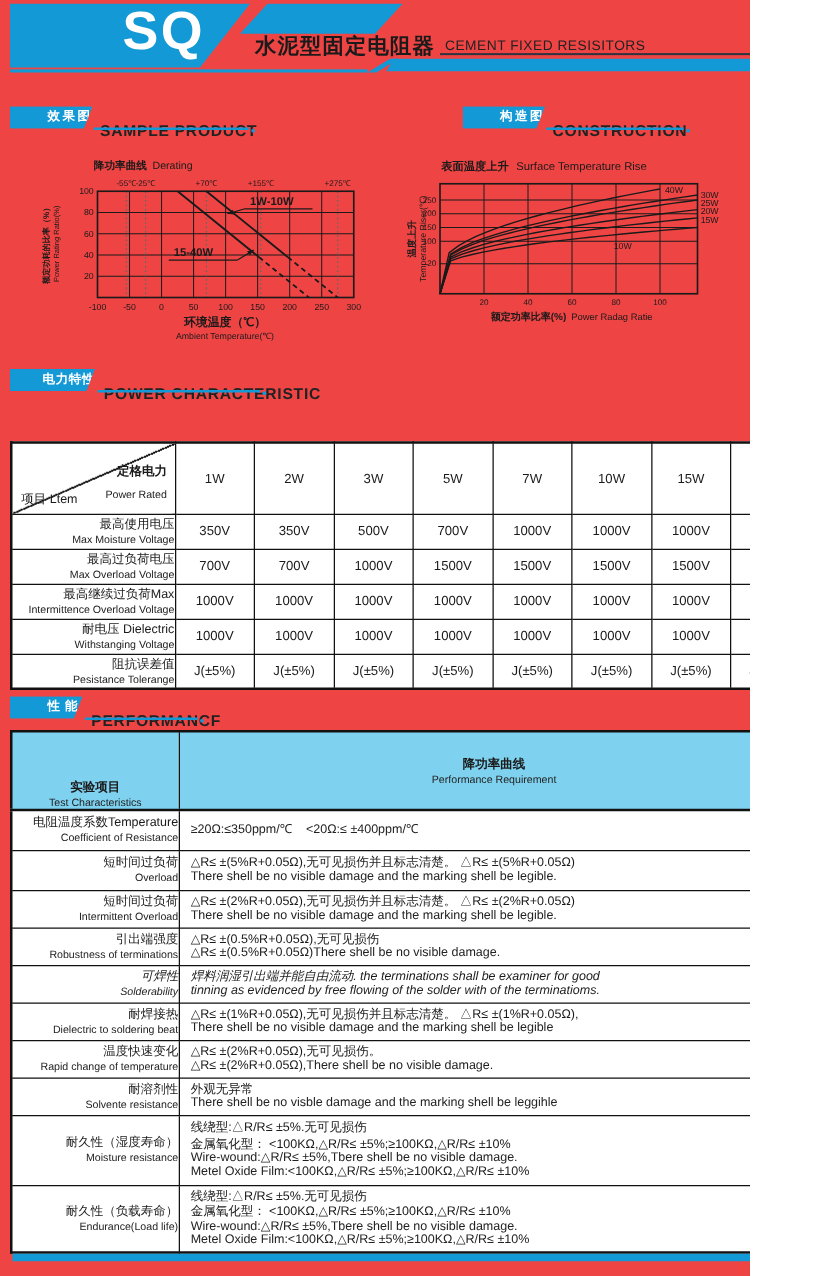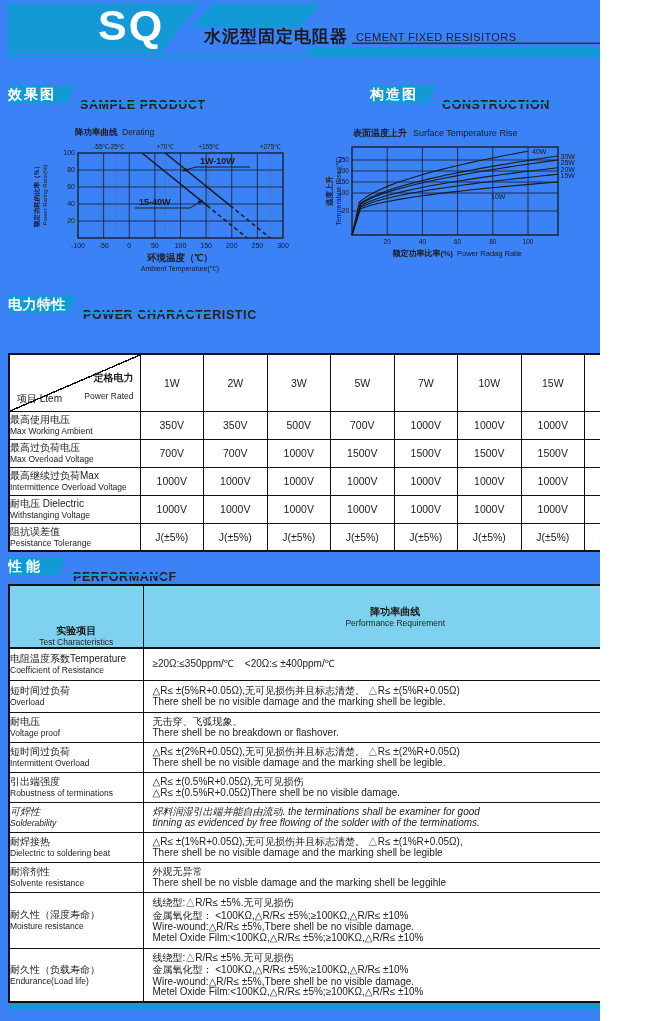--- a/index.html
+++ b/index.html
@@ -1,41 +1,41 @@
 <!DOCTYPE html>
 <html><head>
 <meta charset="utf-8">
 <style>
   html,body{margin:0;padding:0;background:#fff;}
-  .page{position:relative;width:600px;height:1021px;background:#3b82f6;overflow:hidden;
+  .page{position:relative;width:600px;height:1021px;background:#ef4444;overflow:hidden;
         font-family:"Liberation Sans",sans-serif;color:#1a1a1a;}
   .abs{position:absolute;}
   svg text{font-family:"Liberation Sans",sans-serif;}
   
   .sq{position:absolute;left:98px;top:1px;font-size:43px;font-weight:bold;color:#fff;letter-spacing:2px;}
   .tcn{position:absolute;left:204px;top:25px;font-size:17px;font-weight:bold;letter-spacing:1px;white-space:nowrap;}
   .ten{position:absolute;left:356px;top:31px;font-size:11px;letter-spacing:0.4px;color:#222;white-space:nowrap;}
   
   .sec{position:absolute;height:18px;}
   .sec .box{position:absolute;left:0;top:0;height:18px;background:#1399d6;color:#fff;font-weight:bold;
-            font-size:14px;line-height:18px;text-align:left;letter-spacing:2px;
+            font-size:10px;line-height:18px;text-align:right;letter-spacing:2px;
             clip-path:polygon(0 0,100% 0,calc(100% - 7px) 100%,0 100%);}
   .sec .en{position:absolute;top:2px;font-size:12.5px;font-weight:bold;letter-spacing:0.6px;color:#222;white-space:nowrap;margin-top:11px;}
   .sec .ul{position:absolute;height:2px;background:#1399d6;}
   .sec .dot{position:absolute;width:3px;height:3px;border-radius:50%;background:#1399d6;}
   
   table{border-collapse:collapse;position:absolute;table-layout:fixed;background:#fff;}
   #powerTable{left:8px;top:330px;width:641px;border:2px solid #111;margin-top:23px;}
   #perfTable{left:8px;top:584px;width:641px;border:2px solid #111;}
   td,th{border:1px solid #111;padding:0;vertical-align:middle;}
   .cnl{font-size:10px;line-height:12px;}
   .enl{font-size:8.5px;line-height:10px;color:#222;}
   #powerTable td.val{font-size:10.5px;text-align:center;}
   #powerTable th{font-weight:normal;font-size:10.5px;text-align:center;}
-  #powerTable td.lab, #perfTable td.lab{text-align:left;}
+  #powerTable td.lab, #perfTable td.lab{text-align:right;}
   .diag{position:relative;background-image:linear-gradient(to bottom right,
         transparent calc(50% - 0.7px),#111 calc(50% - 0.7px),#111 calc(50% + 0.7px),transparent calc(50% + 0.7px));}
   .diag .ctop{display:block;text-align:right;padding:4px 6px 0 0;}
   .diag .cbot{position:absolute;left:7px;bottom:5px;font-size:10px;}
   #perfTable tr.hd td{background:#7fd2ef;text-align:center;border-bottom:2px solid #111;}
   .req{padding:2px 4px 2px 9px;text-align:left;}
   .req div{white-space:pre-wrap;}
   .rc{font-size:10px;line-height:12.5px;}
   .re{font-size:10px;line-height:10.5px;color:#222;}
   .footerbar{position:absolute;left:10px;top:1003px;width:637px;height:6px;background:#1399d6;}
@@ -213,21 +213,21 @@
           <th>3W</th>
           <th>5W</th>
           <th>7W</th>
           <th>10W</th>
           <th>15W</th>
           <th>20W</th>
         </tr>
         <tr style="height: 28px;">
           <td class="lab">
             <div class="cnl">最高使用电压</div>
-            <div class="enl">Max Working Ambient</div>
+            <div class="enl">Max Moisture Voltage</div>
           </td>
           <td class="val">350V</td>
           <td class="val">350V</td>
           <td class="val">500V</td>
           <td class="val">700V</td>
           <td class="val">1000V</td>
           <td class="val">1000V</td>
           <td class="val">1000V</td>
           <td class="val">1000V</td>
         </tr>
@@ -320,30 +320,20 @@
             <div class="cnl">短时间过负荷</div>
             <div class="enl">Overload</div>
           </td>
           <td class="req">
             <div class="rc">△R≤ ±(5%R+0.05Ω),无可见损伤并且标志清楚。 △R≤ ±(5%R+0.05Ω)</div>
             <div class="re">There shell be no visible damage and the marking shell be legible.</div>
           </td>
         </tr>
         <tr style="height: 30px;">
           <td class="lab">
-            <div class="cnl">耐电压</div>
-            <div class="enl">Voltage proof</div>
-          </td>
-          <td class="req">
-            <div class="rc">无击穿、飞弧现象。</div>
-            <div class="re">There shell be no breakdown or flashover.</div>
-          </td>
-        </tr>
-        <tr style="height: 30px;">
-          <td class="lab">
             <div class="cnl">短时间过负荷</div>
             <div class="enl">Intermittent Overload</div>
           </td>
           <td class="req">
             <div class="rc">△R≤ ±(2%R+0.05Ω),无可见损伤并且标志清楚。 △R≤ ±(2%R+0.05Ω)</div>
             <div class="re">There shell be no visible damage and the marking shell be legible.</div>
           </td>
         </tr>
         <tr style="height: 30px;">
           <td class="lab">
@@ -366,20 +356,30 @@
           </td>
         </tr>
         <tr style="height: 30px;">
           <td class="lab">
             <div class="cnl">耐焊接热</div>
             <div class="enl">Dielectric to soldering beat</div>
           </td>
           <td class="req">
             <div class="rc">△R≤ ±(1%R+0.05Ω),无可见损伤并且标志清楚。 △R≤ ±(1%R+0.05Ω),</div>
             <div class="re">There shell be no visible damage and the marking shell be legible</div>
+          </td>
+        </tr>
+        <tr style="height: 30px;">
+          <td class="lab">
+            <div class="cnl">温度快速变化</div>
+            <div class="enl">Rapid change of temperature</div>
+          </td>
+          <td class="req">
+            <div class="rc">△R≤ ±(2%R+0.05Ω),无可见损伤。</div>
+            <div class="re">△R≤ ±(2%R+0.05Ω),There shell be no visible damage.</div>
           </td>
         </tr>
         <tr style="height: 30px;">
           <td class="lab">
             <div class="cnl">耐溶剂性</div>
             <div class="enl">Solvente resistance</div>
           </td>
           <td class="req">
             <div class="rc">外观无异常</div>
             <div class="re">There shell be no visble damage and the marking shell be leggihle</div>

